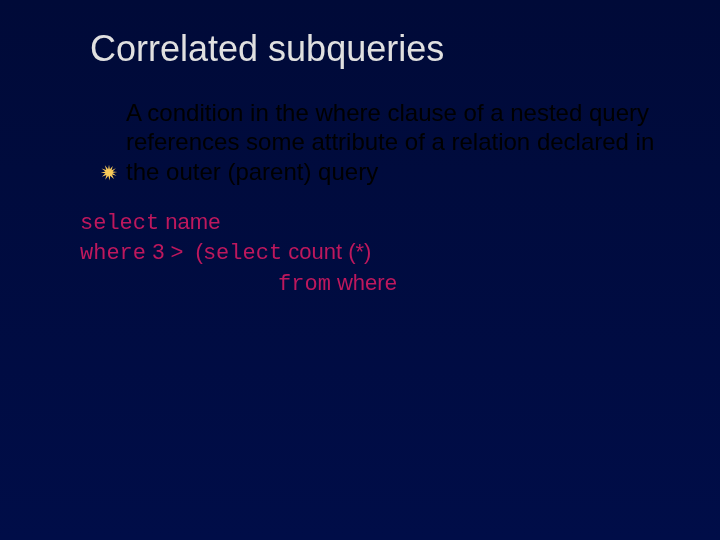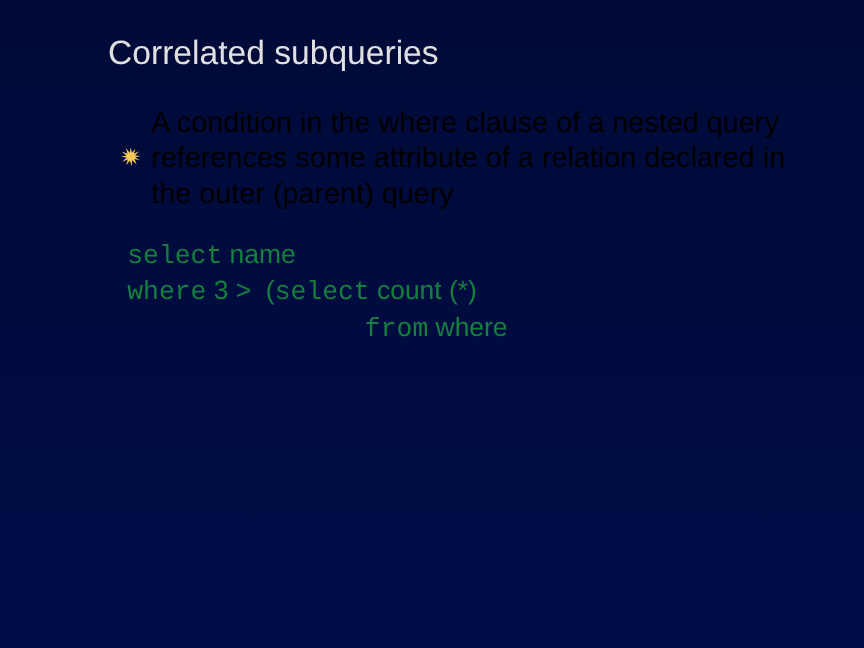--- a/index.html
+++ b/index.html
@@ -11,52 +11,52 @@
     color: #000;
     position: relative;
   }
   .slide {
     width: 720px;
     height: 540px;
     padding: 28px 0 0 0;
   }
   .title {
     color: #e0e0e0;
-    font-size: 28px;
+    font-size: 36px;
     font-weight: 400;
     margin-left: 90px;
     margin-bottom: 28px;
     font-family: Arial, sans-serif;
   }
   .bullets {
     margin-left: 100px;
     margin-right: 50px;
   }
   .bullet {
     display: flex;
-    align-items: center;
+    align-items: flex-end;
     margin-bottom: 22px;
   }
   .bullet-icon {
     flex: 0 0 auto;
     margin-right: 8px;
     margin-top: 4px;
   }
   .bullet-text {
     font-size: 24px;
     line-height: 1.22;
     color: #000;
     font-family: Arial, sans-serif;
   }
   .code-block {
-    margin-left: 106px;
+    margin-left: 80px;
     margin-top: 10px;
     font-size: 22px;
     line-height: 1.3;
-    color: #15803d;
+    color: #be185d;
   }
   .code-block .line { white-space: pre; }
   .kw {
     font-family: "Courier New", Courier, monospace;
   }
   .plain {
     font-family: Arial, sans-serif;
   }
 </style>
 </head>

